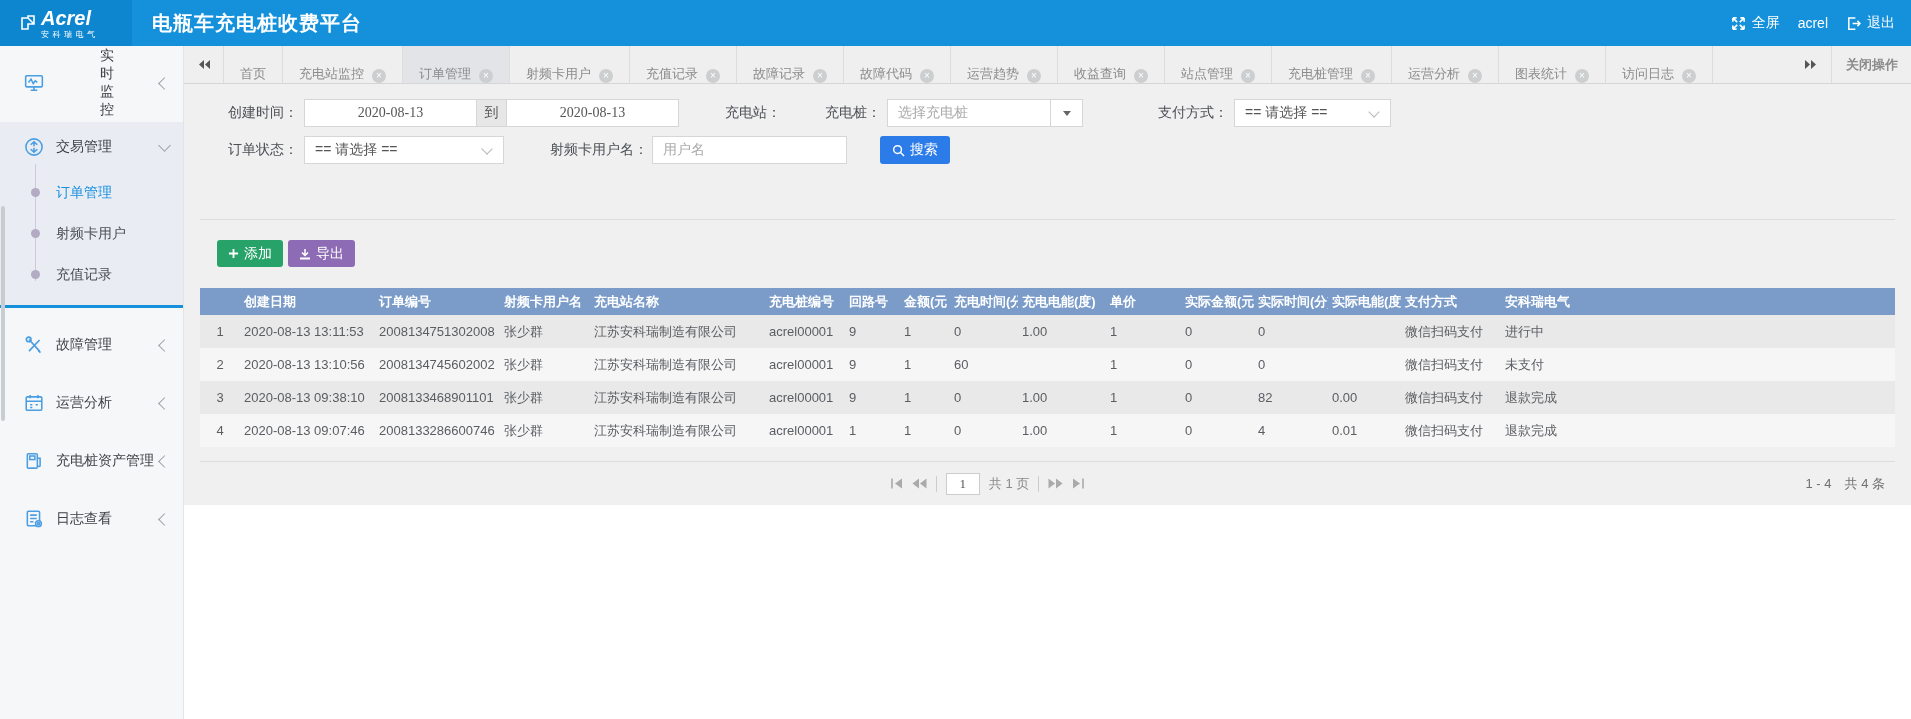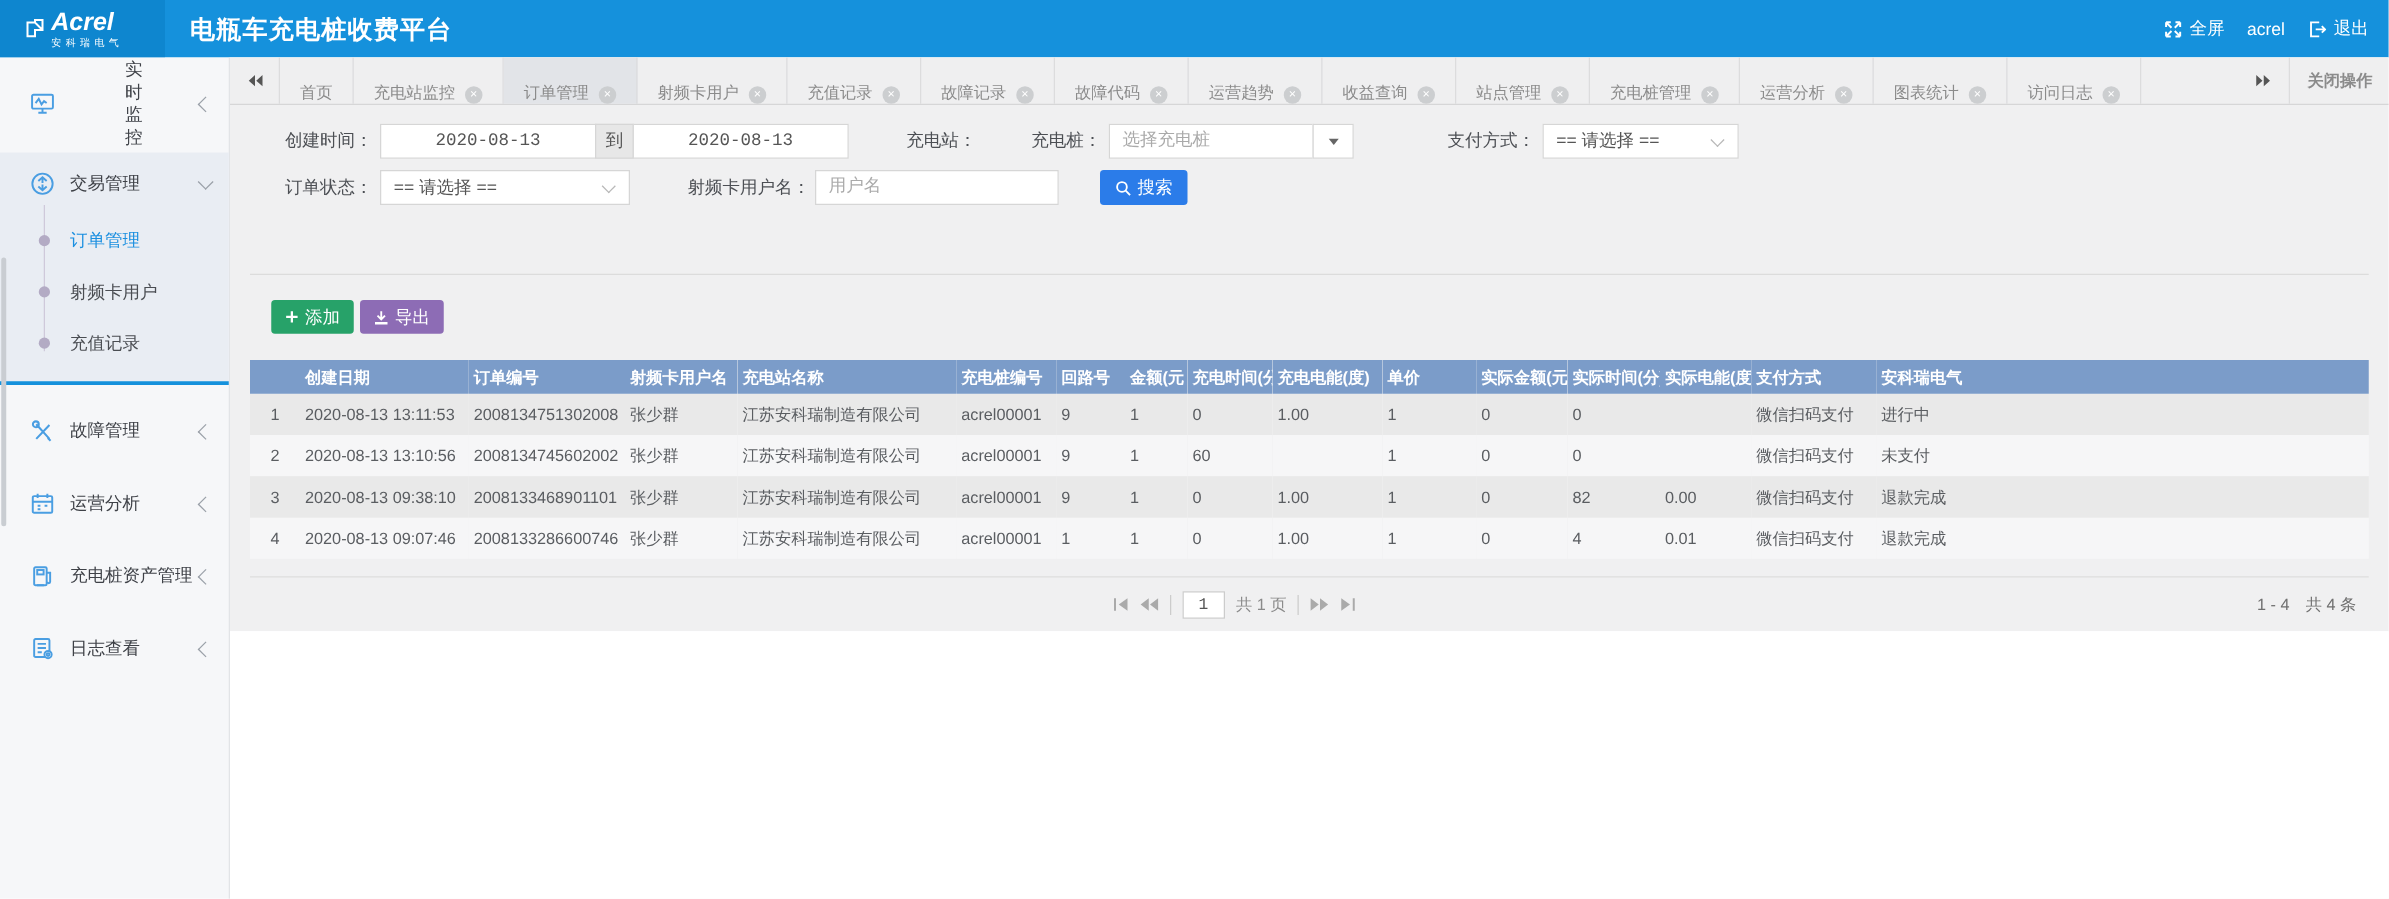--- a/index.html
+++ b/index.html
@@ -51,21 +51,21 @@
   .tab.active { background:#e2e4e8; }
   .tab .close { width:14px; height:14px; border-radius:50%; background:#ccced0; color:#fff; font-size:10px; line-height:14px; text-align:center; margin-left:8px; flex:none; }
   .tab-spacer { flex:1; }
   .close-menu { display:flex; align-items:center; padding:0 0 0 14px; border-left:1px solid #dcdcdd; white-space:nowrap; overflow:hidden; width:80px; flex:none; cursor:pointer;font-weight:bold; }
   
   .panel { background:#f0f0f1; padding:15px 16px 0 16px; }
   .frow { display:flex; align-items:center; height:28px; }
   .frow.r1 { margin-bottom:9px; }
   .lab { white-space:nowrap; color:#4c4f54; }
   .ml28 { margin-left:28px; } .ml44 { margin-left:44px; } .ml46 { margin-left:46px; } .ml75 { margin-left:75px; }
-  input { font-family:Liberation Mono, monospace; }
+  input { font-family:Liberation Serif, serif; }
   .date-input { width:173px; height:28px; border:1px solid #d6d6d6; text-align:center; font-size:14px; color:#555; background:#fff; margin-left:6px; outline:none; }
   .addon { width:31px; height:28px; background:#e7e7e7; border:1px solid #d6d6d6; margin:0 -1px; display:flex; align-items:center; justify-content:center; color:#555; z-index:1; }
   .combo { display:flex; margin-left:6px; }
   .combo input { height:28px; border:1px solid #d6d6d6; padding:0 10px; font-size:14px; color:#555; outline:none; }
   .combo input::placeholder, .plain-input::placeholder { color:#aaa; }
   .combo-btn { width:33px; height:28px; border:1px solid #d6d6d6; margin-left:-1px; background:#fff; display:flex; align-items:center; justify-content:center; cursor:pointer; }
   .caret { width:0; height:0; border-left:4px solid transparent; border-right:4px solid transparent; border-top:5px solid #666; }
   .fake-select { position:relative; height:28px; border:1px solid #d6d6d6; background:#fff; display:flex; align-items:center; padding:0 26px 0 10px; color:#555; margin-left:6px; cursor:pointer; }
   .vchev { position:absolute; right:12px; top:8px; width:8px; height:8px; border-right:1.5px solid #b8b8b8; border-bottom:1.5px solid #b8b8b8; transform:rotate(45deg); }
   .w157 { width:157px; } .w200 { width:200px; }

